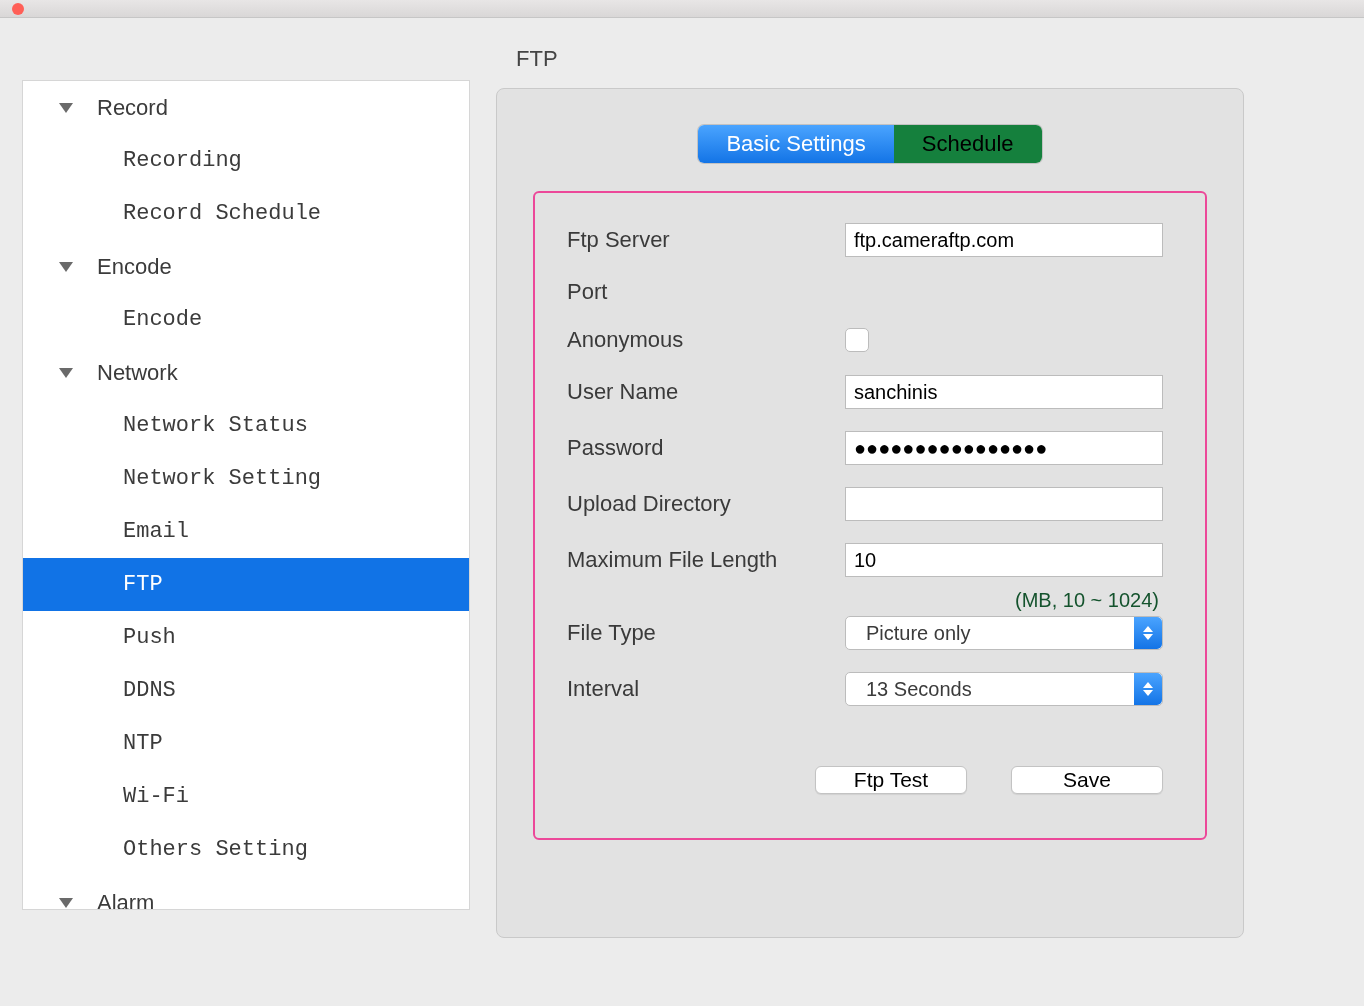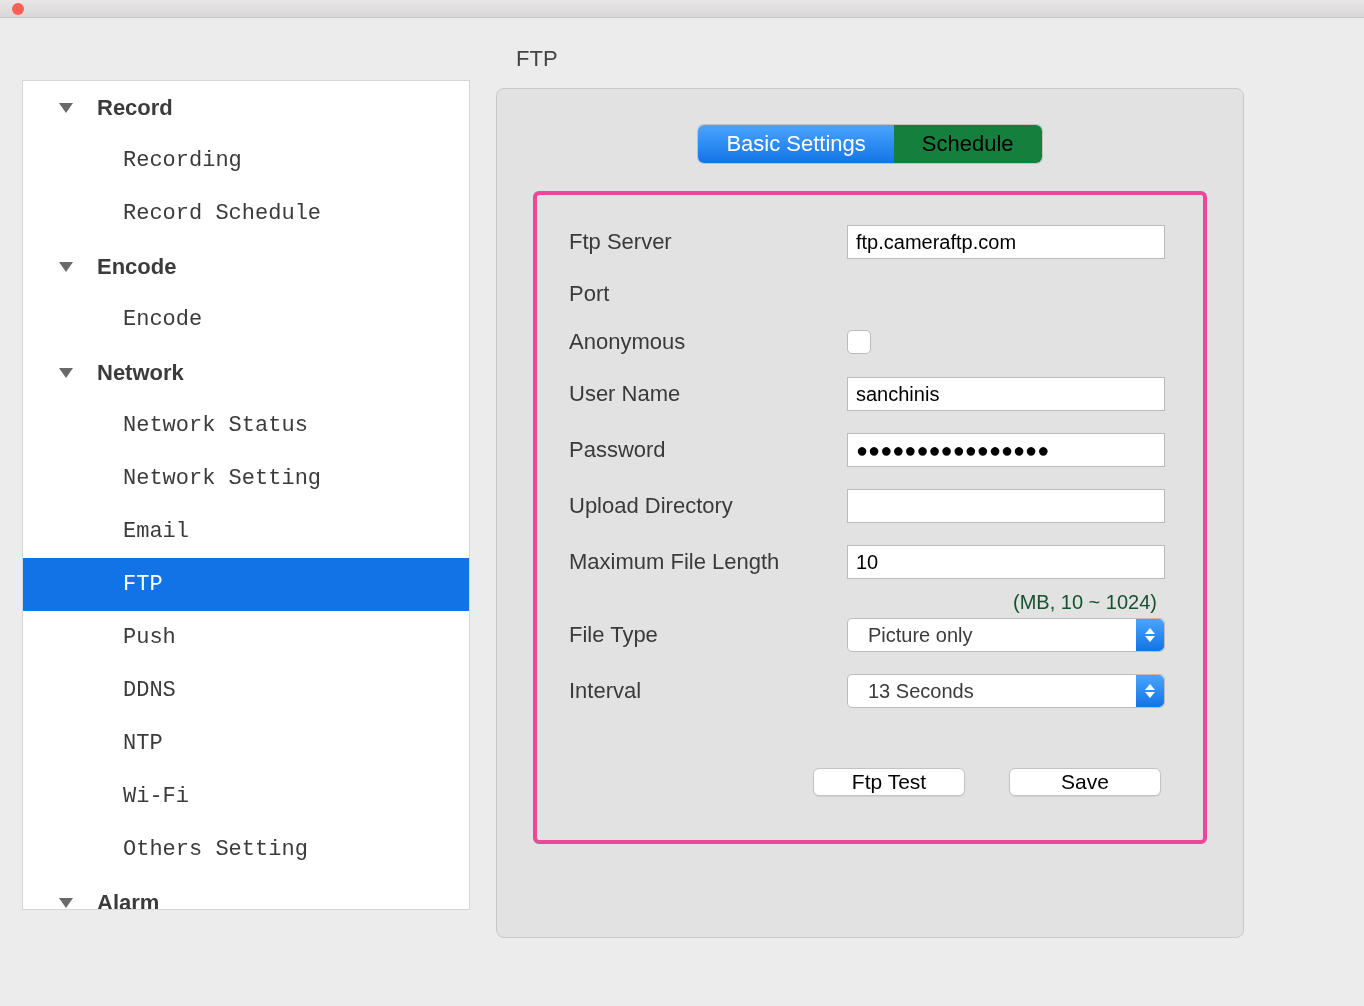--- a/index.html
+++ b/index.html
@@ -39,21 +39,20 @@
       border: 1px solid #d6d6d6;
       overflow: hidden;
       font-size: 22px;
     }
     .side-group {
       display: flex;
       align-items: center;
       height: 53px;
       padding-left: 34px;
       cursor: default;
-      font-weight: bold;
     }
     .side-group .caret {
       width: 18px; height: 18px;
       display: inline-flex; align-items: center; justify-content: center;
       margin-right: 22px;
       color: #6a6a6a;
     }
     .side-item {
       display: flex;
       align-items: center;
@@ -103,21 +102,21 @@
       background: #15803d;
       border: none;
       cursor: pointer;
     }
     .seg-btn.active {
       background: linear-gradient(#4aa4ff, #1374e6);
       color: #fff;
     }
     .form-box {
       background: #e2e2e2;
-      border: 4px solid #ec4899;
+      border: 2px solid #ec4899;
       border-radius: 6px;
       padding: 30px 32px 44px 32px;
     }
     .form-row {
       display: flex;
       align-items: center;
       margin-bottom: 22px;
     }
     .form-row .lbl {
       width: 278px;

